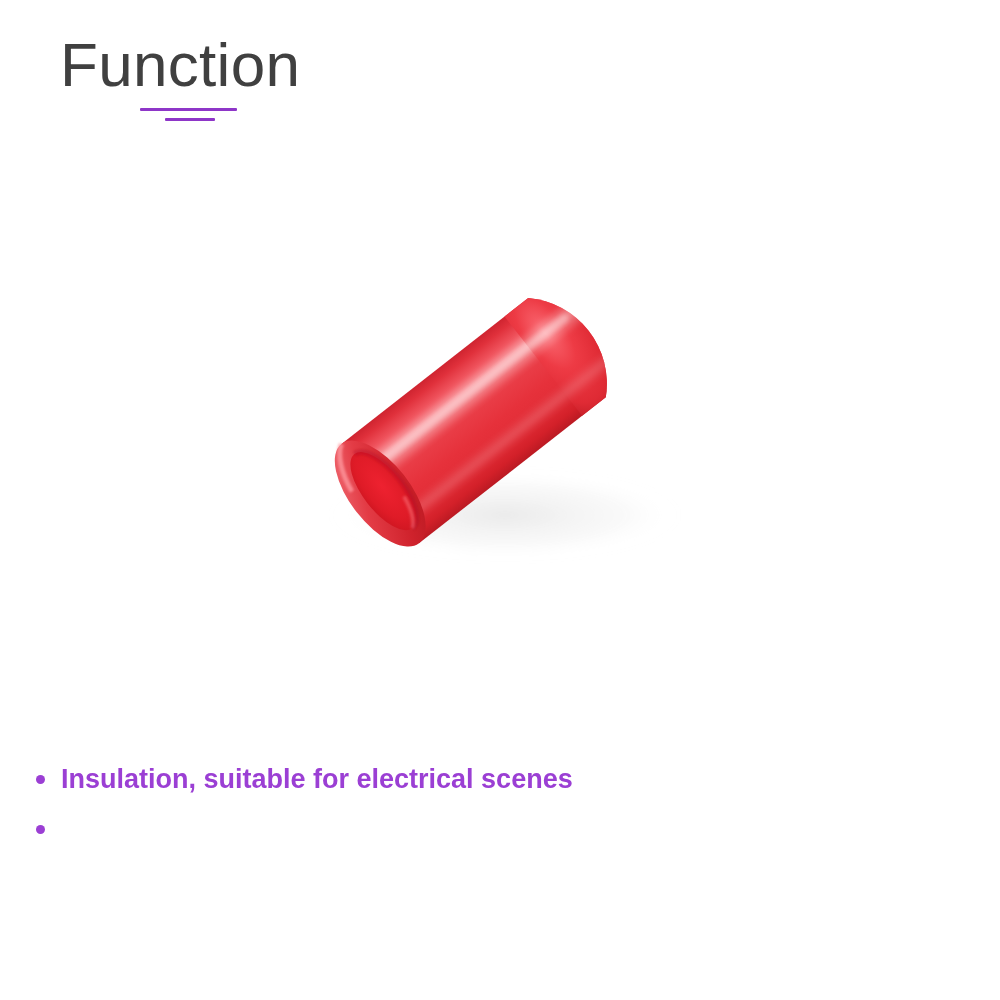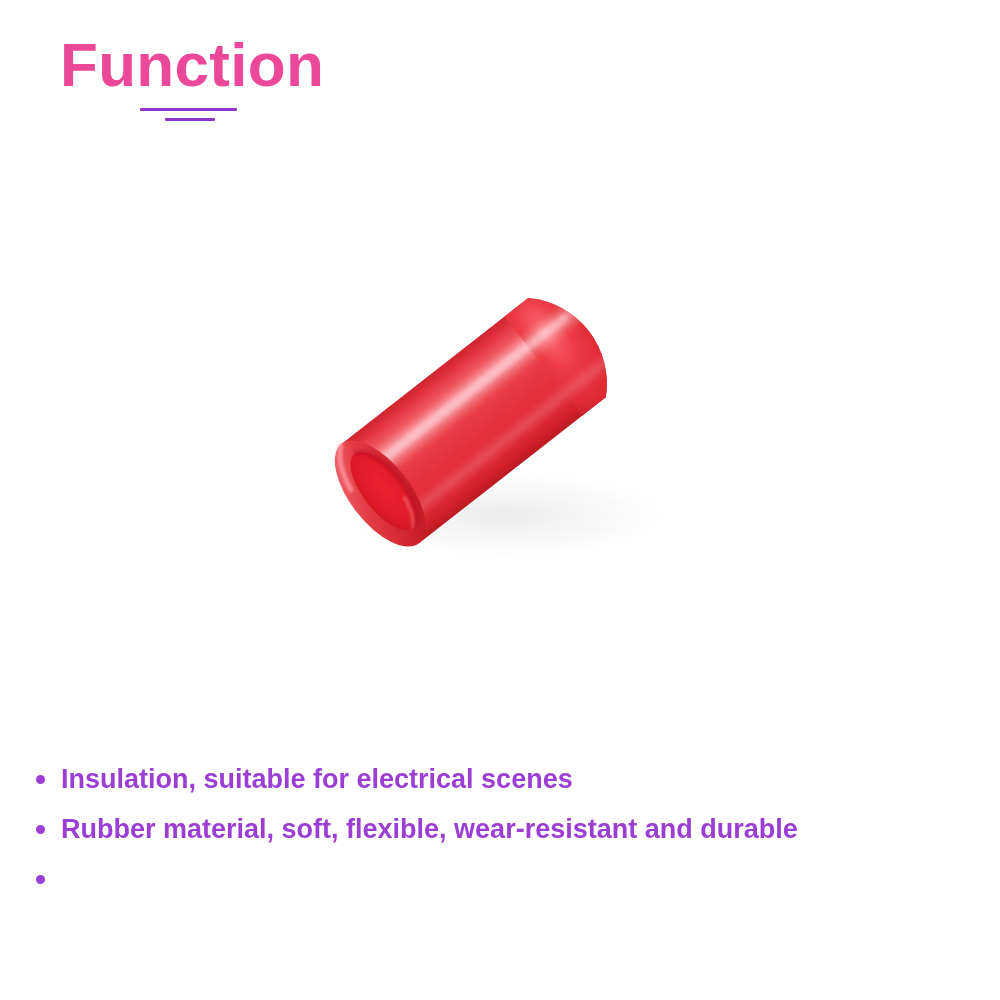--- a/index.html
+++ b/index.html
@@ -20,23 +20,23 @@
   #title-block {
     position: absolute;
     left: 60px;
     top: 34px;
     width: 600px;
     height: 100px;
   }
   #page-title {
     font-family: "Liberation Sans", sans-serif;
     font-size: 62px;
-    font-weight: 700;
+    font-weight: 400;
     line-height: 1.0;
-    color: #ec4899;
+    color: #404040;
     letter-spacing: 0.3px;
     white-space: nowrap;
   }
   .title-rule {
     position: absolute;
     background: #8e36c8;
     border-radius: 1px;
   }
   #title-rule-long {
     left: 80px;
@@ -220,22 +220,18 @@
   </div>
 </div>
 
 <div id="feature-list">
 
   <div class="feature-item">
     <span class="bullet-dot"></span>
     <span class="feature-text">Insulation, suitable for electrical scenes</span>
   </div>
 
-  <div class="feature-item">
-    <span class="bullet-dot"></span>
-    <span class="feature-text">Rubber material, soft, flexible, wear-resistant and durable</span>
-  </div>
 
   <div class="feature-item">
     <span class="bullet-dot"></span>
   </div>
 
 </div>
 
 </body></html>

